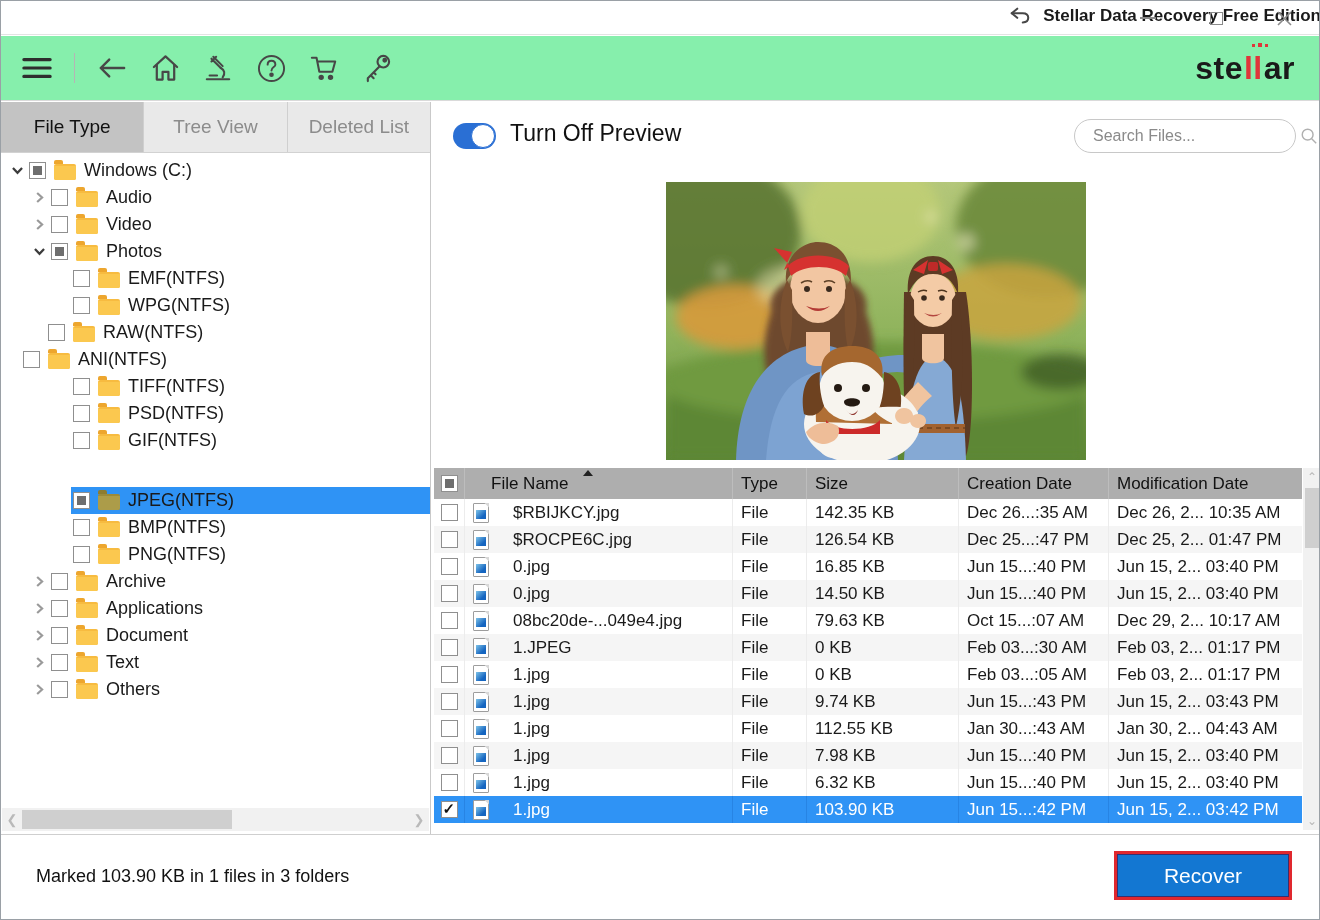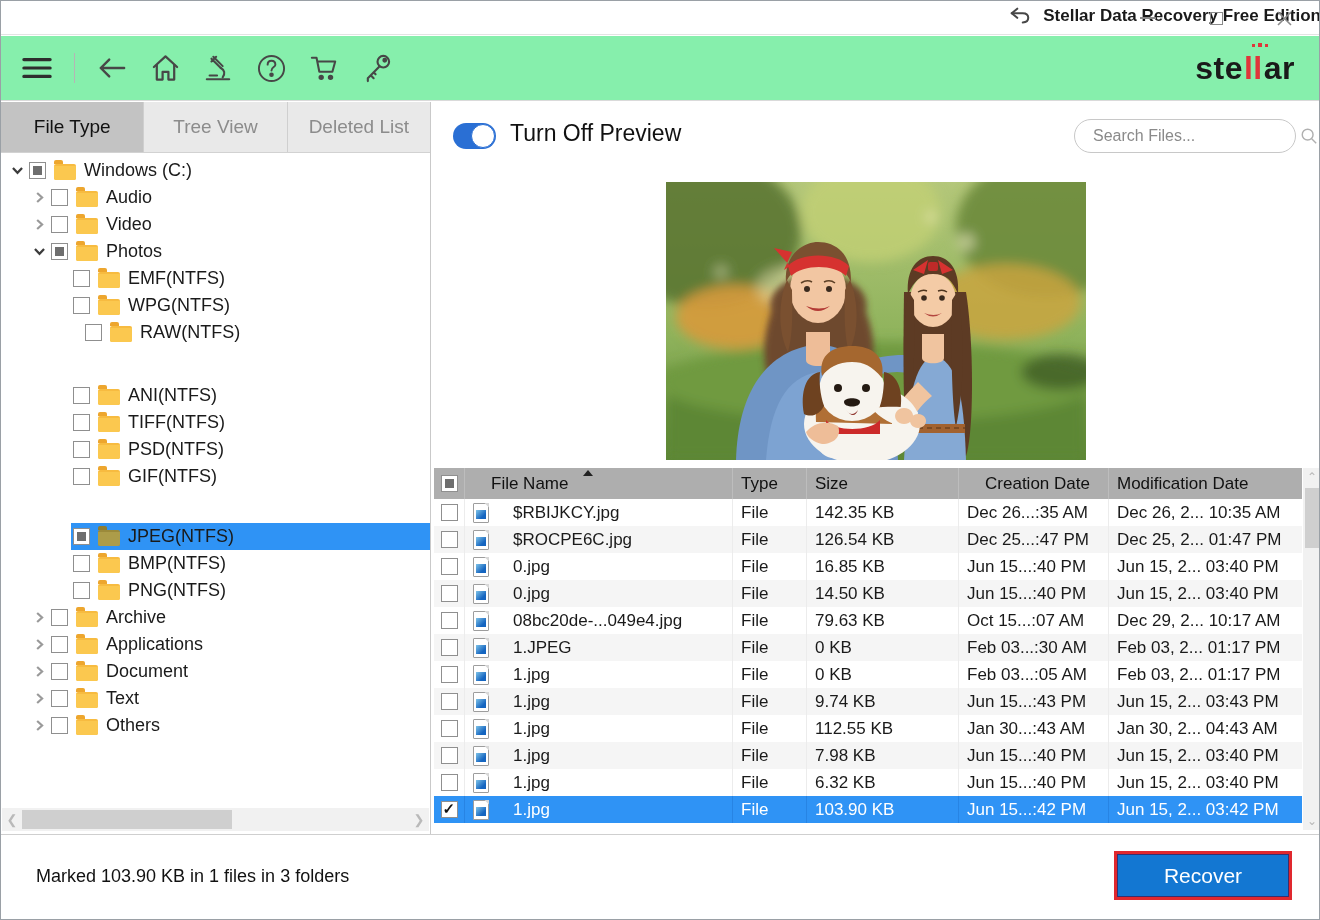--- a/index.html
+++ b/index.html
@@ -80,21 +80,21 @@
 
   
   .table { position:absolute; left:2px; right:19px; top:366px; bottom:6px; overflow:hidden; }
   .thead { display:flex; height:31px; background:#aeaeae; align-items:center; font-size:17px; color:#111; }
   .hcell { display:flex; align-items:center; height:31px; padding-left:8px; border-left:1px solid #bdbdbd; position:relative; }
   .hcell:first-child { border-left:none; }
   .h-check { width:30px; flex:none; justify-content:center; padding-left:0; }
   .h-name { flex:0 0 268px; }
   .h-type { flex:0 0 74px; }
   .h-size { flex:0 0 152px; }
-  .h-created { flex:0 0 150px;justify-content:center; }
+  .h-created { flex:0 0 150px; }
   .h-modified { flex:1; }
   .sort-asc { position:absolute; top:2px; left:118px; width:0; height:0;
               border-left:5px solid transparent; border-right:5px solid transparent; border-bottom:6px solid #222; }
   .h-name .htext { padding-left:18px; }
 
   .frow { display:flex; height:27px; align-items:center; font-size:17px; background:#fff; cursor:pointer; }
   .frow.alt { background:#f5f5f5; }
   .frow.sel { background:#2f93f5; color:#fff; }
   .fcell { height:27px; display:flex; align-items:center; padding-left:8px; border-left:1px solid #ececec; overflow:hidden; white-space:nowrap; }
   .frow.sel .fcell { border-left-color:#2784e4; }
@@ -272,29 +272,29 @@
         </span>
       </div>
       <div class="trow" style="padding-left: 50px;">
         <span class="chev"></span>
         <span class="tbody">
           <span class="cb empty"></span>
           <span class="folder"></span>
           <span class="tlabel">WPG(NTFS)</span>
         </span>
       </div>
-      <div class="trow" style="padding-left: 62px;">
+      <div class="trow" style="padding-left: 25px;">
         <span class="chev"></span>
         <span class="tbody">
           <span class="cb empty"></span>
           <span class="folder"></span>
           <span class="tlabel">RAW(NTFS)</span>
         </span>
       </div>
-      <div class="trow" style="padding-left: 50px; margin-top: 36px;">
+      <div class="trow" style="">
         <span class="chev"></span>
         <span class="tbody">
           <span class="cb empty"></span>
           <span class="folder"></span>
           <span class="tlabel">ANI(NTFS)</span>
         </span>
       </div>
       <div class="trow" style="padding-left: 50px;">
         <span class="chev"></span>
         <span class="tbody">

